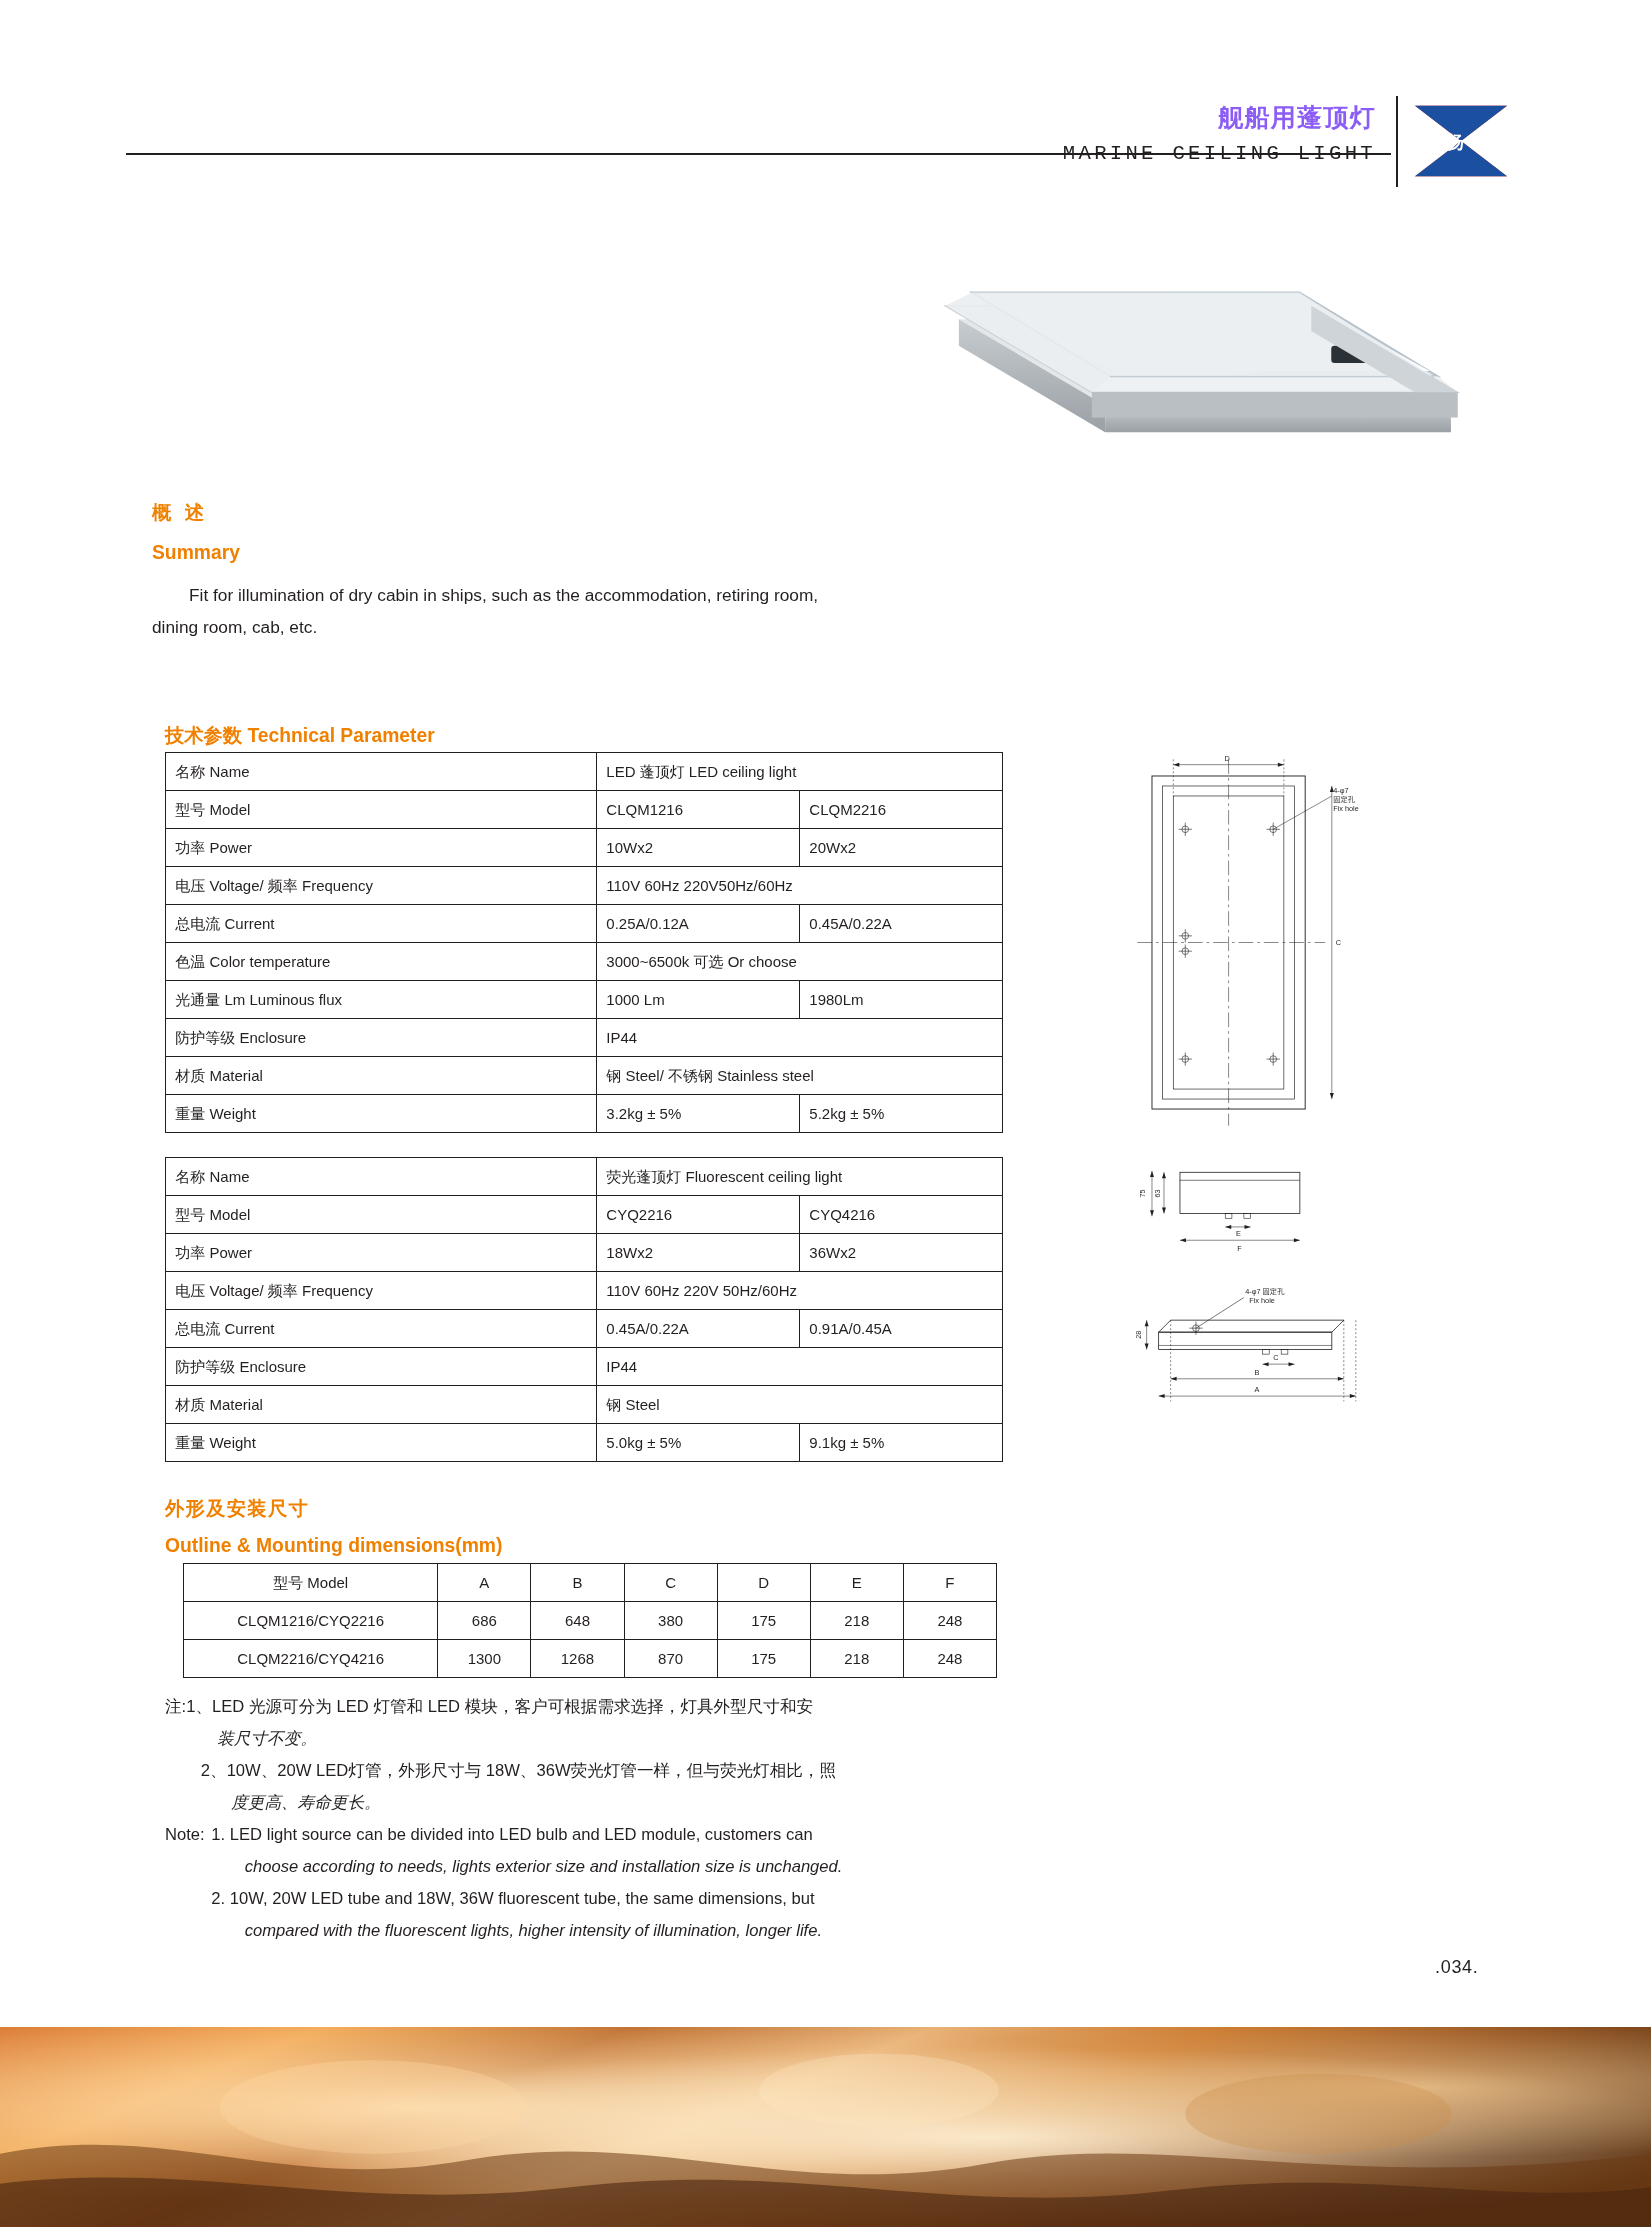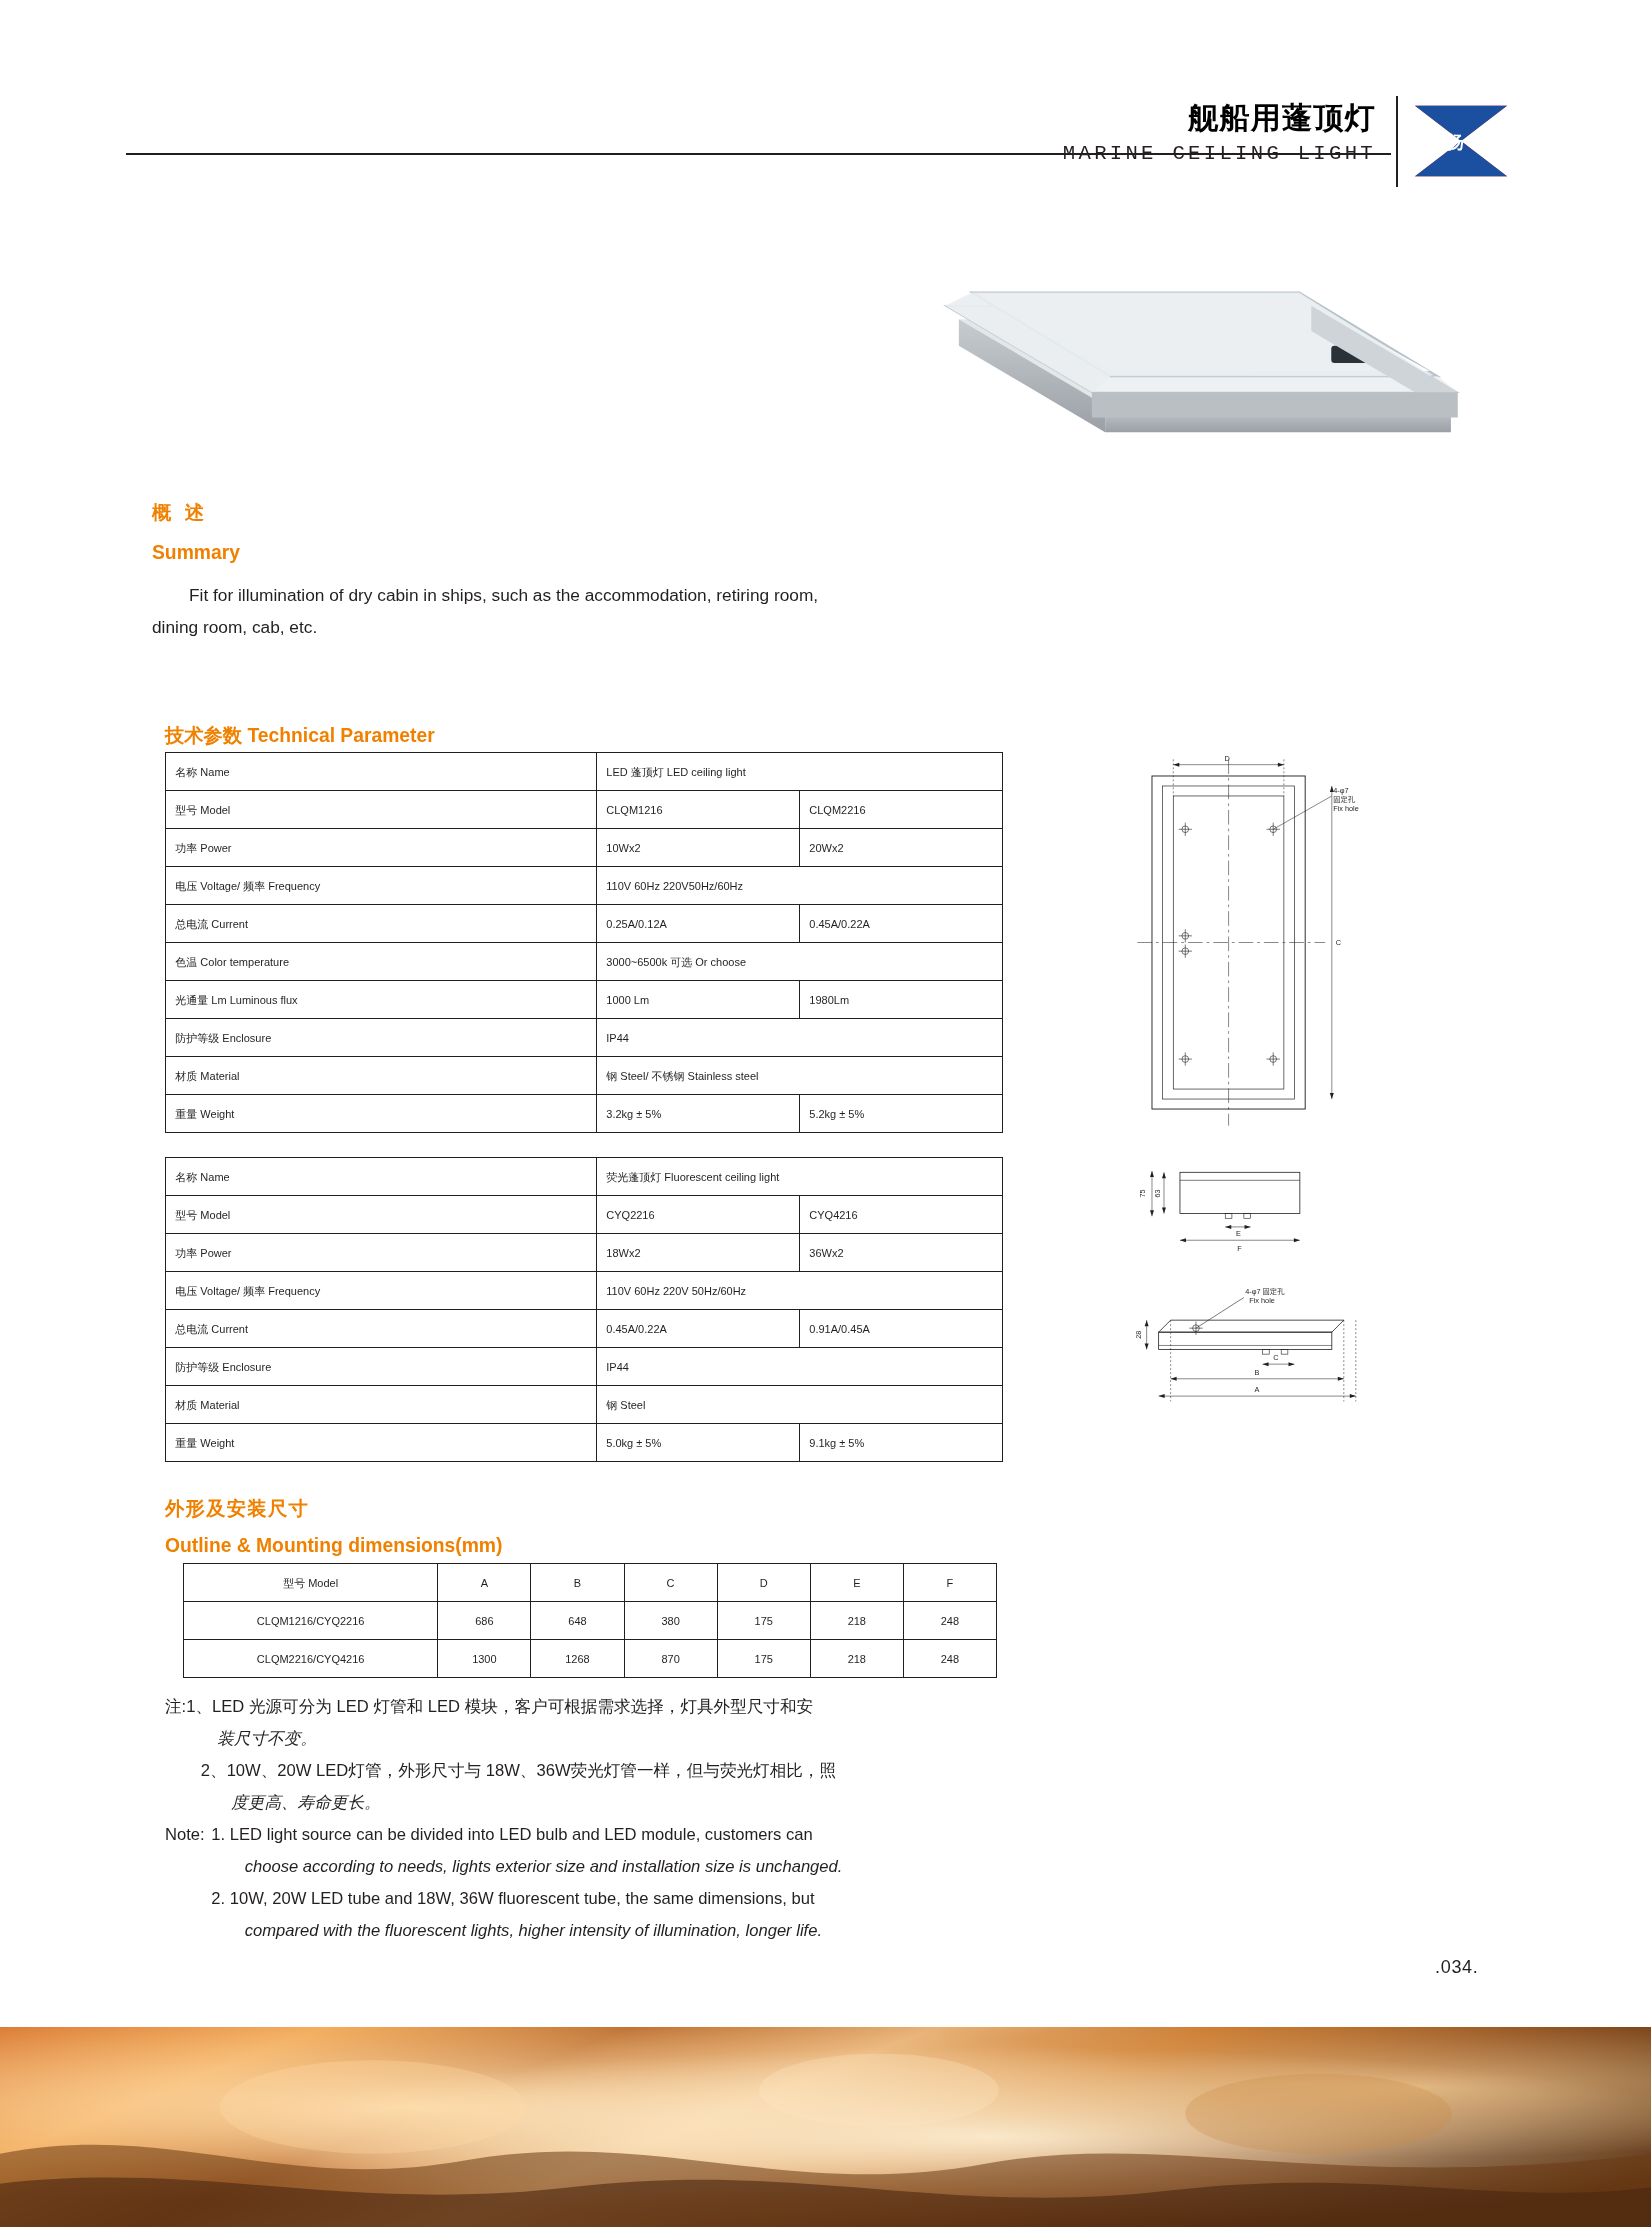--- a/index.html
+++ b/index.html
@@ -32,24 +32,24 @@
     height: 2px;
     background: #231f20;
   }
   .header-titles {
     position: absolute;
     top: 0;
     right: 148px;
     text-align: right;
   }
   .header-cn {
-    font-size: 30px;
+    font-size: 25px;
     font-weight: bold;
     letter-spacing: 1.3px;
-    color: #000000;
+    color: #8b5cf6;
     line-height: 35px;
   }
   .header-en {
     font-size: 20.6px;
     letter-spacing: 3.3px;
     color: #231f20;
     line-height: 37px;
     font-family: "Liberation Mono", monospace;
   }
   .header-divider {
@@ -113,21 +113,21 @@
     color: #231f20;
     margin: 0;
     text-align: justify;
   }
   .para-en .indent { padding-left: 37px; }
   .block-gap-b { height: 12px; }
 
   
   .tbl {
     border-collapse: collapse;
-    font-size: 11px;
+    font-size: 15px;
     color: #231f20;
     table-layout: fixed;
   }
   .tbl td {
     border: 1.3px solid #231f20;
     height: 37px;
     padding: 0 9.3px;
     vertical-align: middle;
     line-height: 20px;
   }

